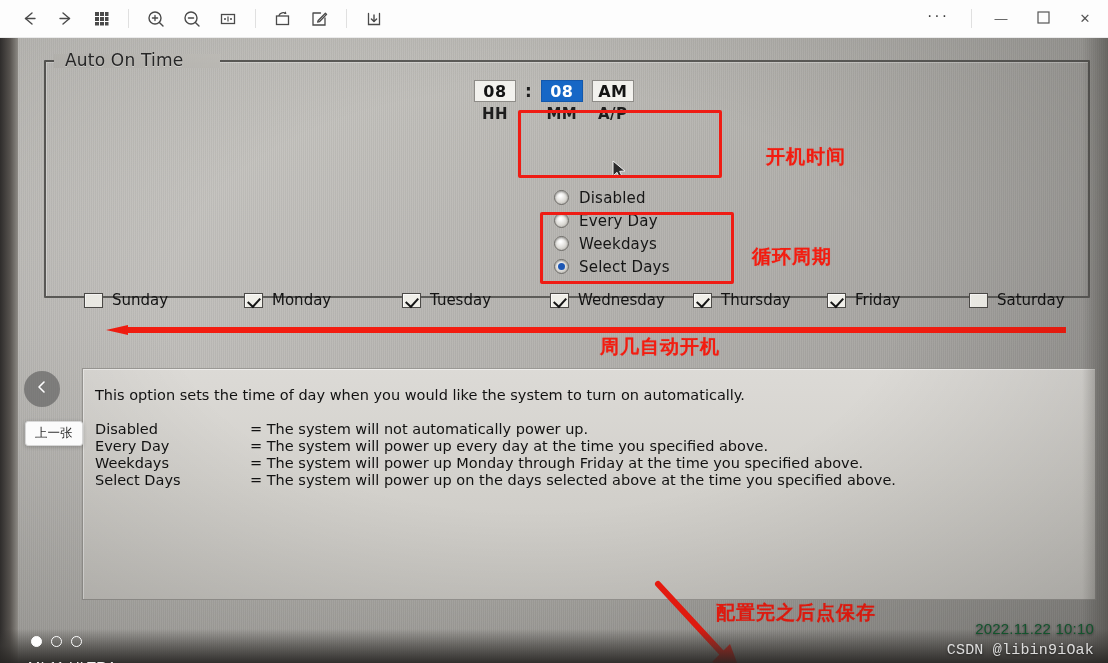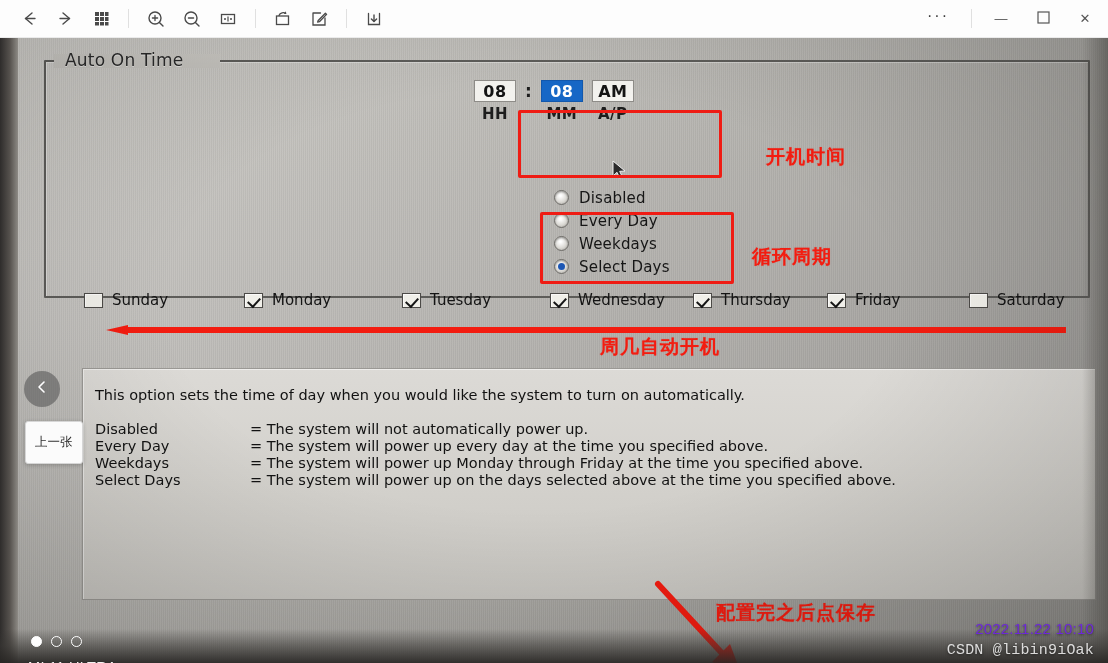--- a/index.html
+++ b/index.html
@@ -265,21 +265,21 @@
     width: 36px; height: 36px; border-radius: 50%;
     background: rgba(90,90,90,0.62);
     display: flex; align-items: center; justify-content: center;
   }
   .tooltip-prev {
     position: absolute; left: 25px; top: 383px;
     background: #fbfbfb;
     border: 1px solid #d6d6d6;
     box-shadow: 0 1px 4px rgba(0,0,0,0.22);
     border-radius: 3px;
-    padding: 12px 9px;
+    padding: 3px 9px;
     font-size: 12.5px; color: #2f2f2f;
     font-family: "DejaVu Sans", sans-serif;
     white-space: nowrap;
   }
   .page-dots {
     position: absolute; left: 31px; top: 598px;
     display: flex; gap: 9px; align-items: center;
   }
   .pdot {
     width: 11px; height: 11px; border-radius: 50%;
@@ -290,21 +290,21 @@
   .dev-label {
     position: absolute; left: 28px; top: 621px;
     color: #f2f2f2;
     font-family: "Liberation Sans", sans-serif;
     font-size: 14.5px;
     letter-spacing: 0.3px;
     text-shadow: 0 1px 2px rgba(0,0,0,0.5);
   }
   .shot-time {
     position: absolute; right: 14px; top: 582px;
-    color: #6d28d9;
+    color: #14532d;
     font-family: "Liberation Sans", sans-serif;
     font-size: 15px;
     letter-spacing: 0.2px;
     text-shadow: 0 1px 3px rgba(0,0,0,0.6);
   }
   .csdn-mark {
     position: absolute; right: 14px; top: 604px;
     color: rgba(255,255,255,0.82);
     font-family: Liberation Mono, monospace;
     font-size: 15px;

